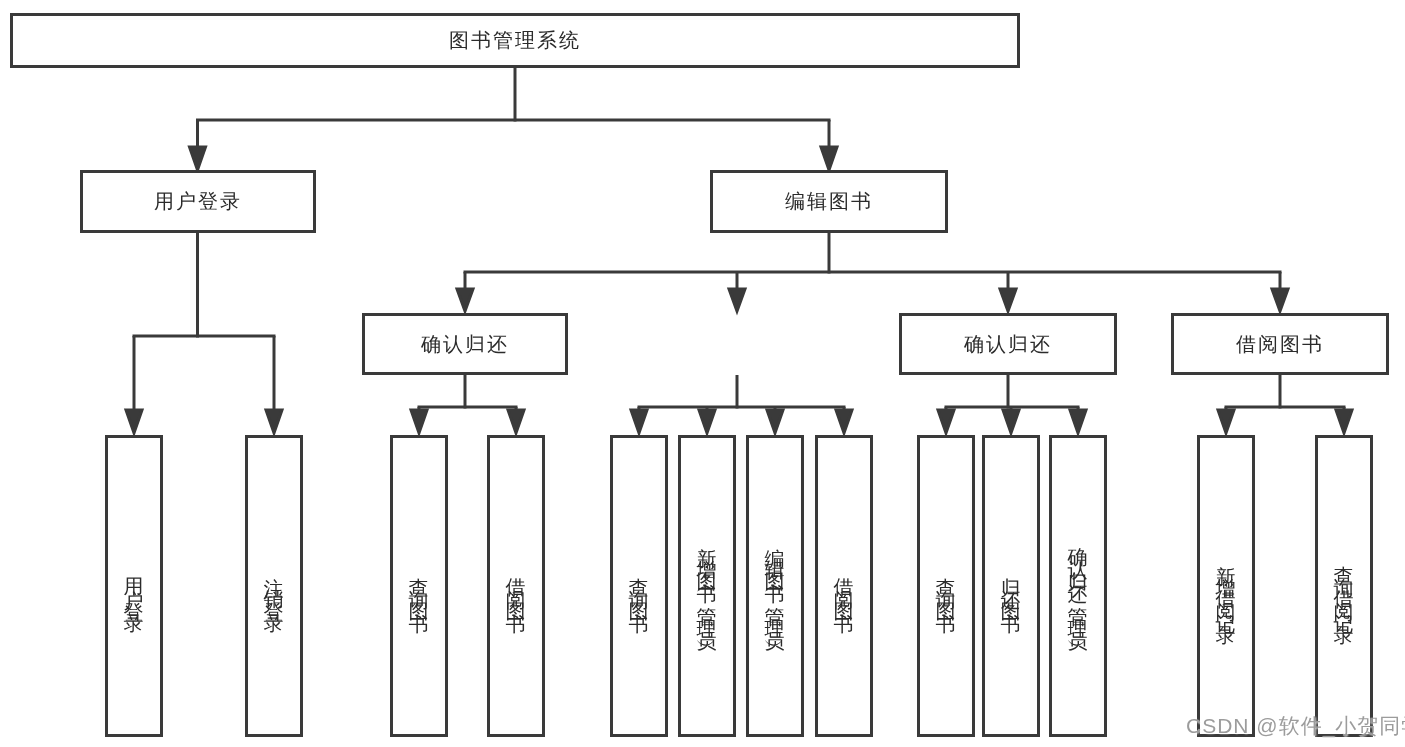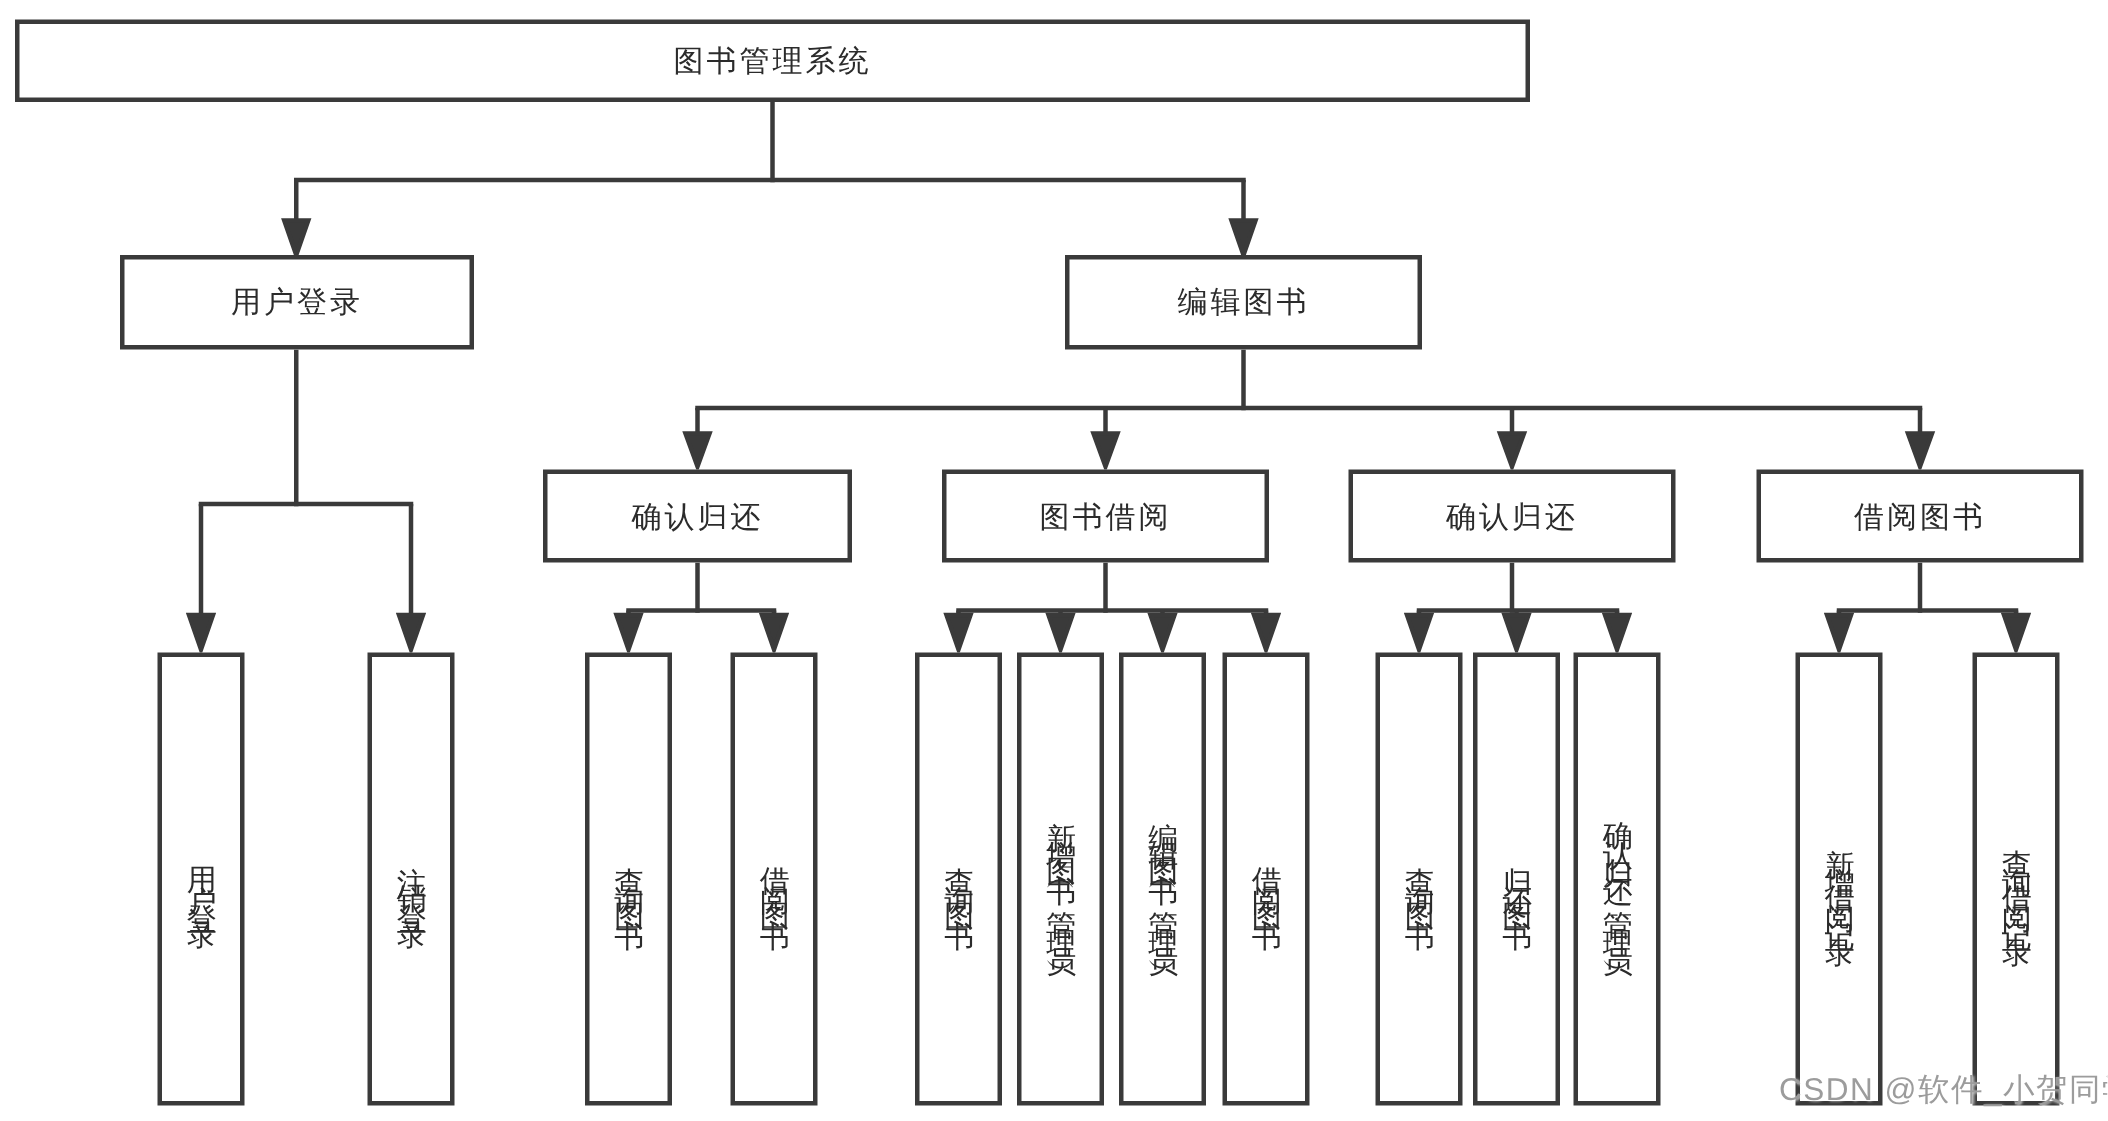--- a/index.html
+++ b/index.html
@@ -119,21 +119,20 @@
       <path d="M1336,410 L1352,410 L1344,433 Z"></path>
     </g>
   </svg>
 
   <div class="node h" style="left:10px;top:13px;width:1010px;height:55px">图书管理系统</div>
 
   <div class="node h" style="left:80px;top:170px;width:236px;height:63px">用户登录</div>
   <div class="node h" style="left:710px;top:170px;width:238px;height:63px">编辑图书</div>
 
   <div class="node h" style="left:362px;top:313px;width:206px;height:62px">确认归还</div>
-  <div class="node h" style="left:628px;top:313px;width:218px;height:62px">图书借阅</div>
   <div class="node h" style="left:899px;top:313px;width:218px;height:62px">确认归还</div>
   <div class="node h" style="left:1171px;top:313px;width:218px;height:62px">借阅图书</div>
 
   <div class="node v" style="left:105px;top:435px;width:58px;height:302px">用户登录</div>
   <div class="node v" style="left:245px;top:435px;width:58px;height:302px">注销登录</div>
 
   <div class="node v" style="left:390px;top:435px;width:58px;height:302px">查询图书</div>
   <div class="node v" style="left:487px;top:435px;width:58px;height:302px">借阅图书</div>
 
   <div class="node v" style="left:610px;top:435px;width:58px;height:302px">查询图书</div>

